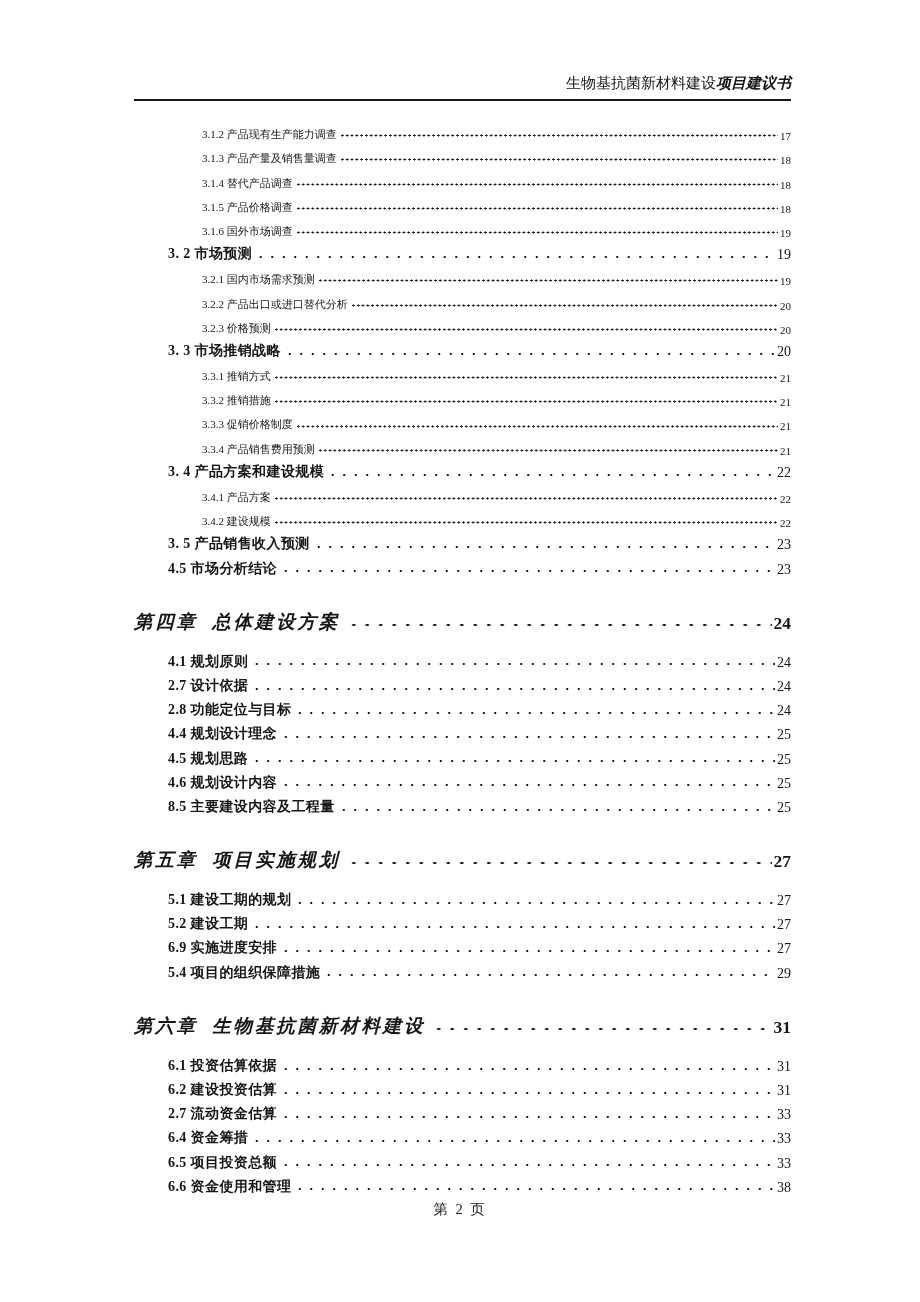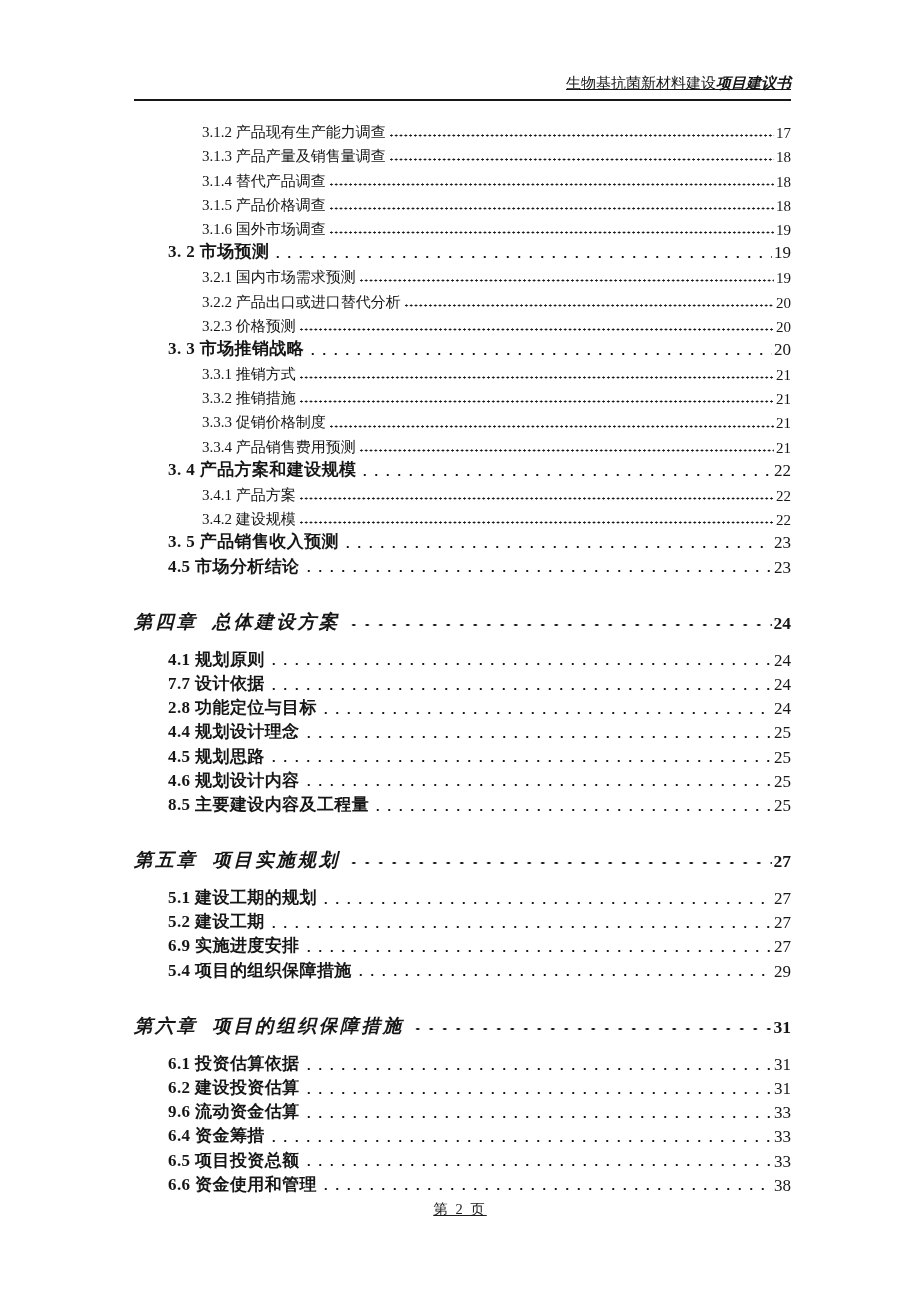--- a/index.html
+++ b/index.html
@@ -10,43 +10,43 @@
     font-family: "Liberation Serif", "DejaVu Serif", serif;
     position: relative;
     overflow: hidden;
   }
   .page {
     position: absolute; inset: 0;
     padding: 74px 129px 0 134px;
     box-sizing: border-box;
   }
   
-  .header { text-align: right; font-size: 15px; line-height: 19px; white-space: nowrap; text-decoration: underline; }
+  .header { text-align: right; font-size: 15px; line-height: 19px; white-space: nowrap; }
   .header .em { font-weight: 700; font-style: italic; }
   .header-rule { border: none; border-top: 2.6px solid #171717; margin: 6px 0 0 0; }
 
   
   .toc { margin-top: 17px; }
   .row { display: flex; align-items: flex-end; }
   .row .label { white-space: nowrap; }
   .row .leader {
     flex: 1 1 auto; align-self: stretch;
     margin: 0 2px 0 3px;
     background-repeat: repeat-x;
   }
   .row .pg { white-space: nowrap; }
 
-  .l3 { height: 24.2px; font-size: 15px; padding-left: 68px; }
+  .l3 { height: 24.2px; font-size: 11px; padding-left: 68px; }
   .l3 .leader {
     background-image: radial-gradient(circle, #1c1c1c 1.05px, transparent 1.3px);
     background-size: 4.8px 3.4px;
     background-position: left calc(100% - 4.5px);
   }
 
-  .l2 { height: 24.2px; font-size: 17px; font-weight: 700; padding-left: 34px; }
+  .l2 { height: 24.2px; font-size: 14px; font-weight: 700; padding-left: 34px; }
   .l2 .label { letter-spacing: 0.4px; }
   .l2 .leader {
     background-image: radial-gradient(circle, #181818 1.25px, transparent 1.5px);
     background-size: 11.5px 3.8px;
     background-position: left calc(100% - 4.5px);
   }
   .l2 .pg { font-weight: 400; }
 
   .chapter {
     height: 31px; padding-left: 0;
@@ -63,21 +63,20 @@
   .chapter .pg { font-style: normal; font-size: 17.5px; font-weight: 700; }
 
   .block-ch3 { margin-top: 0; }
 
   
   .footer {
     position: absolute; top: 1200px; left: 0; width: 100%;
     text-align: center;
     font-size: 14.5px; letter-spacing: 2px;
     color: #1b1b1b;
-    text-decoration: underline;
   }
 </style>
 </head>
 <body>
 
 <div class="page">
 
   <div class="header">
     <span>生物基抗菌新材料建设</span><span class="em">项目建议书</span>
   </div>
@@ -186,21 +185,21 @@
           <span class="label">第四章 总体建设方案</span>
           <span class="leader"></span>
           <span class="pg">24</span>
         </div>
         <div class="row l2">
           <span class="label">4.1 规划原则</span>
           <span class="leader"></span>
           <span class="pg">24</span>
         </div>
         <div class="row l2">
-          <span class="label">7.7 设计依据</span>
+          <span class="label">2.7 设计依据</span>
           <span class="leader"></span>
           <span class="pg">24</span>
         </div>
         <div class="row l2">
           <span class="label">2.8 功能定位与目标</span>
           <span class="leader"></span>
           <span class="pg">24</span>
         </div>
         <div class="row l2">
           <span class="label">4.4 规划设计理念</span>
@@ -245,36 +244,36 @@
           <span class="pg">27</span>
         </div>
         <div class="row l2">
           <span class="label">5.4 项目的组织保障措施</span>
           <span class="leader"></span>
           <span class="pg">29</span>
         </div>
       </div>
       <div class="block">
         <div class="row chapter">
-          <span class="label">第六章 项目的组织保障措施</span>
+          <span class="label">第六章 生物基抗菌新材料建设</span>
           <span class="leader"></span>
           <span class="pg">31</span>
         </div>
         <div class="row l2">
           <span class="label">6.1 投资估算依据</span>
           <span class="leader"></span>
           <span class="pg">31</span>
         </div>
         <div class="row l2">
           <span class="label">6.2 建设投资估算</span>
           <span class="leader"></span>
           <span class="pg">31</span>
         </div>
         <div class="row l2">
-          <span class="label">9.6 流动资金估算</span>
+          <span class="label">2.7 流动资金估算</span>
           <span class="leader"></span>
           <span class="pg">33</span>
         </div>
         <div class="row l2">
           <span class="label">6.4 资金筹措</span>
           <span class="leader"></span>
           <span class="pg">33</span>
         </div>
         <div class="row l2">
           <span class="label">6.5 项目投资总额</span>

